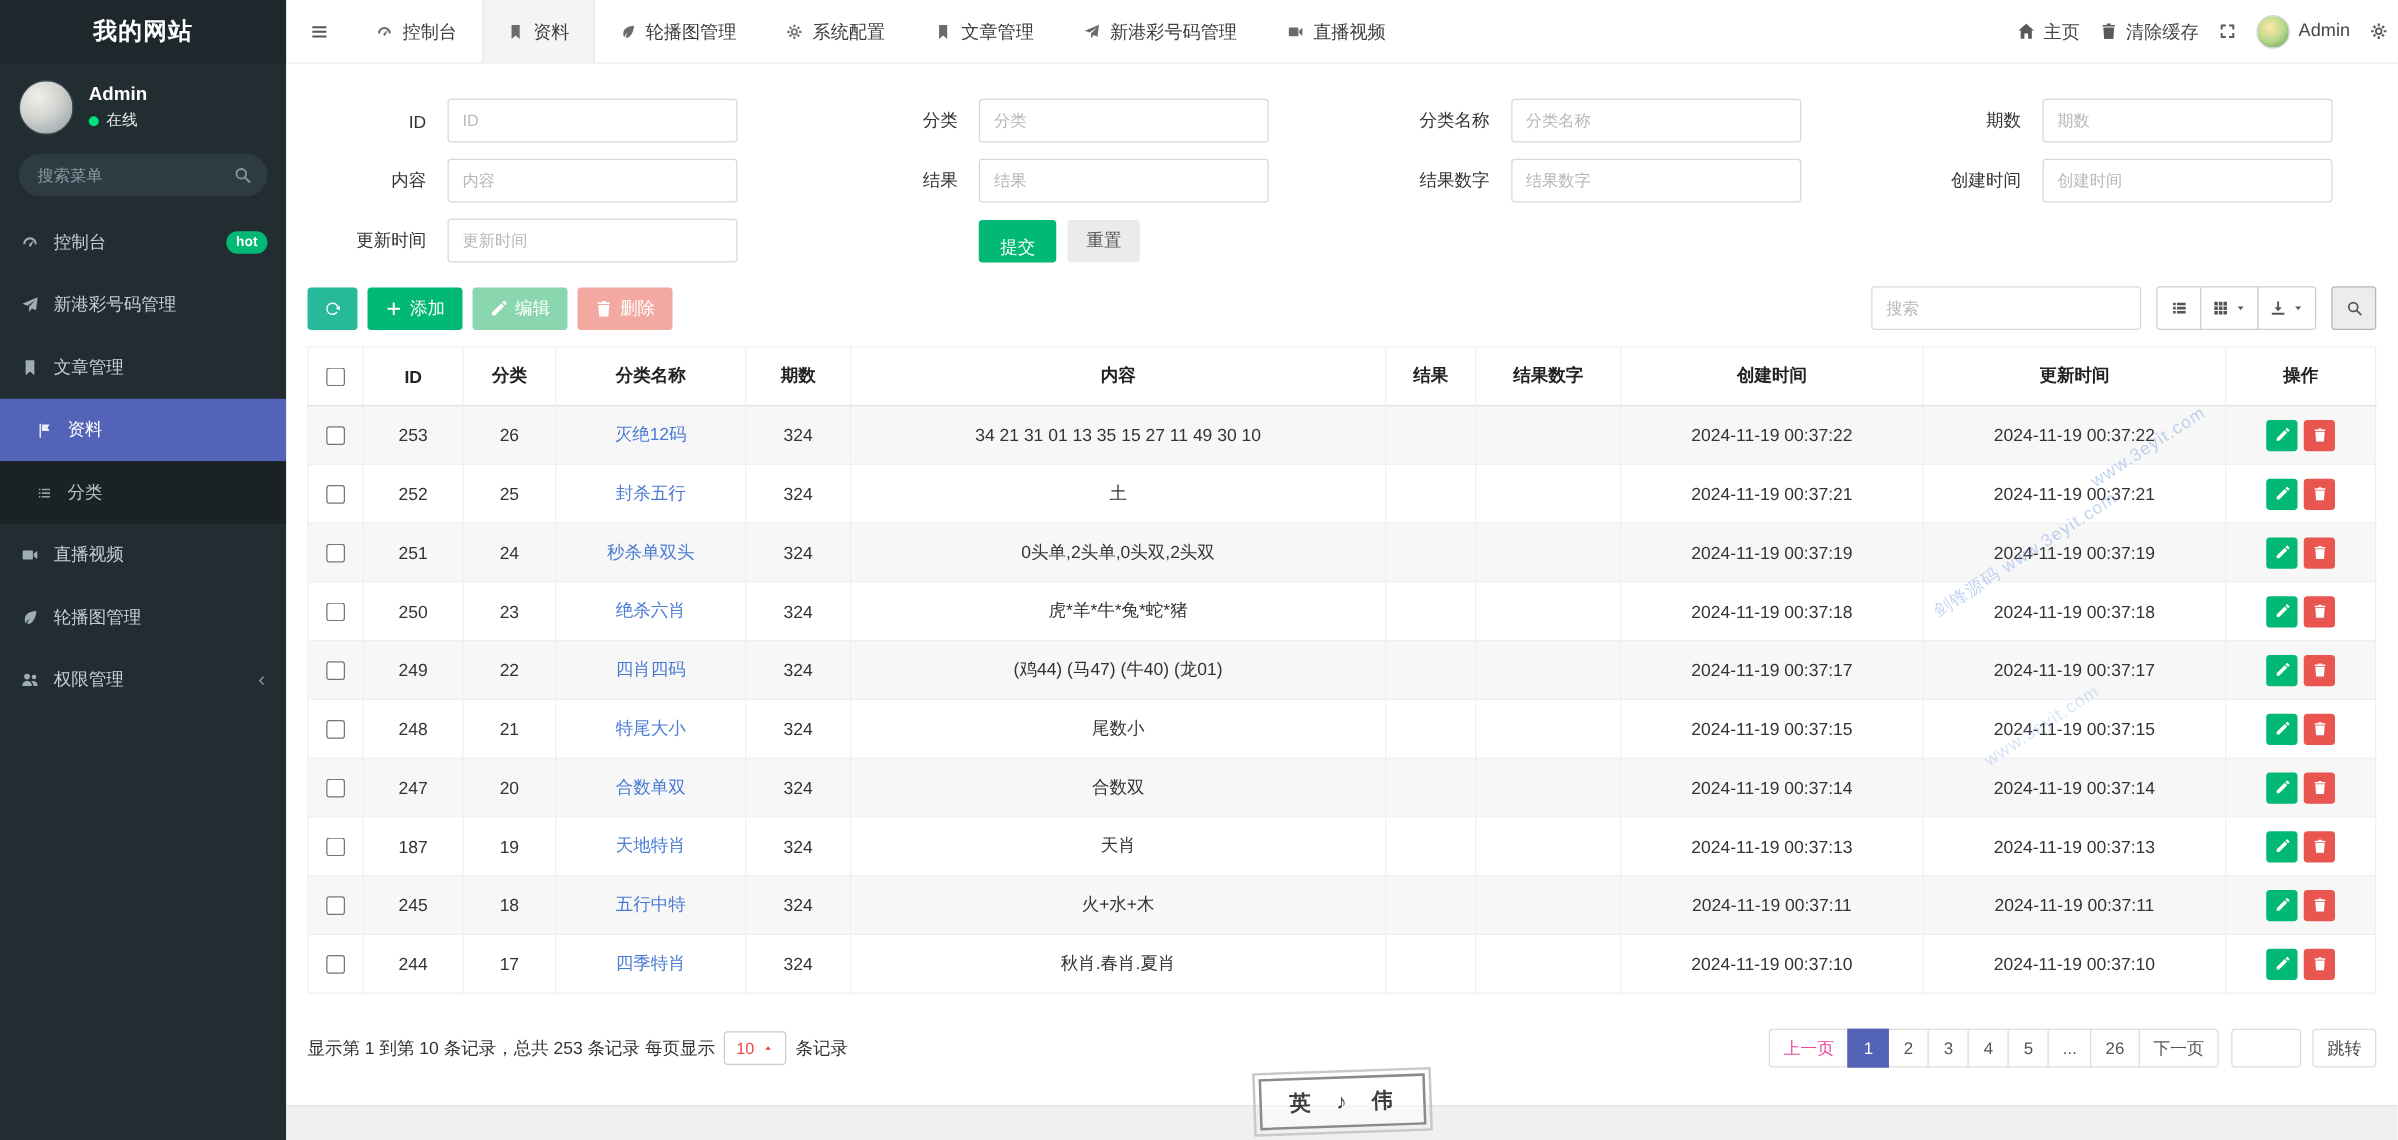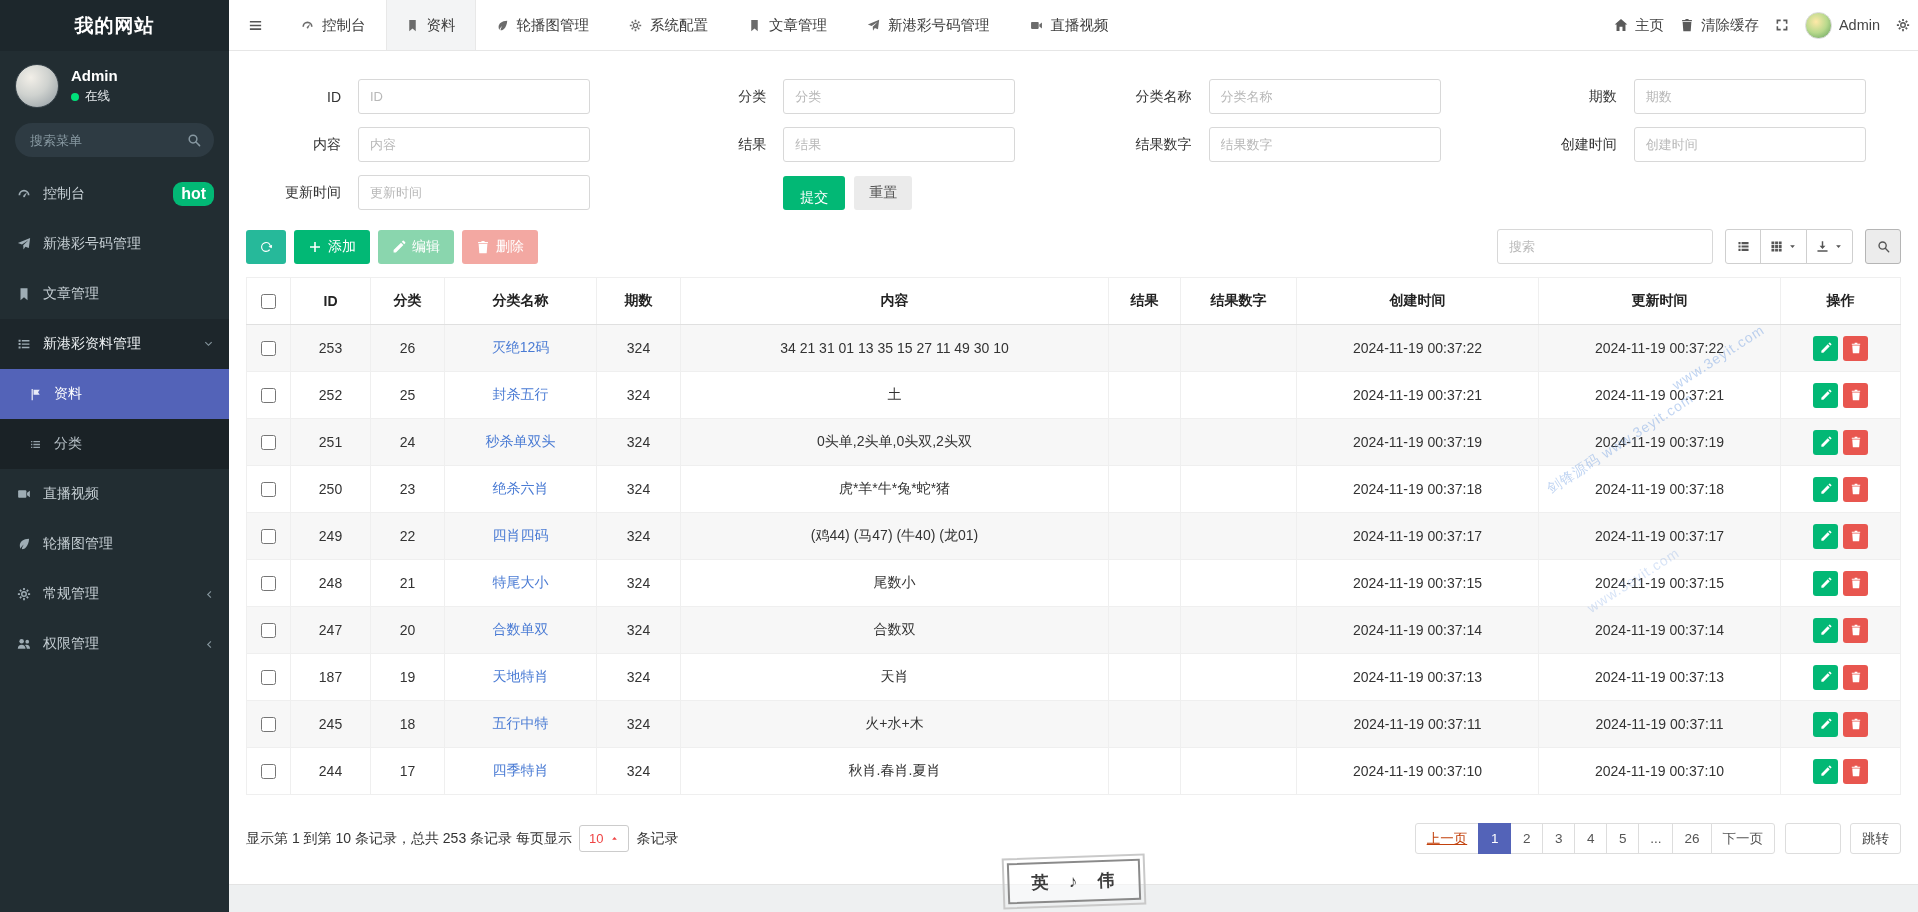--- a/index.html
+++ b/index.html
@@ -23,21 +23,21 @@
   .menu-search input { width: 100%; height: 34px; border: none; outline: none; border-radius: 17px; background: #2e3b43; color: #cfd8dd; font-size: 13px; padding: 0 36px 0 15px; font-family: inherit; }
   .menu-search input::placeholder { color: #8798a1; }
   .menu-search .ic { position: absolute; right: 13px; top: 10px; color: #8798a1; font-size: 14px; }
 
   .ic { display: inline-flex; align-items: center; justify-content: center; line-height: 1; }
   .ic svg { display: block; }
 
   .m-item { height: 50px; display: flex; align-items: center; gap: 11px; padding: 0 15px; color: #c6cfd4; font-size: 14px; cursor: pointer; }
   .m-item .ic { color: #9fadb5; font-size: 14px; width: 17px; }
   .m-item.open { background: #1d262b; color: #eef2f4; }
-  .badge-hot { margin-left: auto; background: #02b875; color: #fff; font-size: 16px; padding: 3px 8px; border-radius: 9px; font-weight: bold; }
+  .badge-hot { margin-left: auto; background: #02b875; color: #fff; font-size: 11px; padding: 3px 8px; border-radius: 9px; font-weight: bold; }
   .chev { margin-left: auto; color: #84949c !important; width: auto !important; }
   .chev svg { width: 11px; height: 11px; }
   .sub-item { height: 50px; display: flex; align-items: center; gap: 11px; padding: 0 15px 0 27px; background: #1a2226; color: #b9c3c9; font-size: 14px; cursor: pointer; }
   .sub-item .ic { color: #93a1a9; font-size: 13px; width: 16px; }
   .sub-item.active { background: #5363b8; color: #fff; }
   .sub-item.active .ic { color: #e8ebf7; }
 
   
   .main { flex: 1; display: flex; flex-direction: column; min-width: 0; }
   .topnav { height: 51px; min-height: 51px; background: #fff; border-bottom: 1px solid #e6e6e6; display: flex; align-items: stretch; }
@@ -101,21 +101,21 @@
   .wm3 { top: 295px; right: 215px; color: rgba(104,152,224,0.26); }
 
   
   .pg-row { display: flex; align-items: center; margin: 14px 2px 0; font-size: 14px; color: #333; }
   .page-size { display: inline-flex; align-items: center; gap: 7px; border: 1px solid #ccc; border-radius: 3px; padding: 5px 9px; margin: 16px 7px; font-size: 13px; cursor: pointer; color: #ef4444; background: #fff; }
   .page-size .ic svg { width: 9px; height: 9px; }
   .pg { margin-left: auto; display: flex; align-items: center; }
   .pg-btn { min-width: 33px; height: 31px; padding: 0 11px; border: 1px solid #ddd; background: #fff; color: #555; display: flex; align-items: center; justify-content: center; cursor: pointer; margin-left: -1px; font-size: 13.5px; }
   .pg-btn:first-child { border-radius: 3px 0 0 3px; margin-left: 0; }
   .pg-btn:last-child { border-radius: 0 3px 3px 0; }
-  .pg-btn.disabled { color: #c2410c; text-decoration: underline; }
+  .pg-btn.disabled { color: #ec4899; }
   .pg-btn.active { background: #5363b8; border-color: #5363b8; color: #fff; position: relative; z-index: 1; }
   .jump-input { width: 56px; height: 31px; border: 1px solid #ddd; margin-left: 10px; border-radius: 3px; padding: 0 7px; outline: none; font-family: inherit; }
   .jump-btn { height: 31px; padding: 0 11px; margin-left: 9px; border: 1px solid #ddd; background: #fff; border-radius: 3px; color: #444; font-size: 13.5px; cursor: pointer; font-family: inherit; }
 
   
   .page-footer { flex: 1; background: #eef0f1; border-top: 1px solid #e4e4e4; position: relative; }
   .stamp { position: absolute; top: -24px; left: 50%; transform: translateX(-50%) rotate(-2deg);
     border: 2px solid #8a8a8a; outline: 2px solid #c9c9c9; outline-offset: 3px; padding: 7px 16px 7px 22px;
     font-family: "Liberation Serif", "DejaVu Serif", serif; font-size: 17px; font-weight: bold; color: #3d3d3d;
     letter-spacing: 8px; background: rgba(255,255,255,0.55); white-space: nowrap; }
@@ -166,33 +166,20 @@
           <span class="m-label">新港彩号码管理</span>
         </div>
         <div class="m-item">
           <span class="ic">
             <svg viewBox="0 0 16 16" width="1em" height="1em" fill="currentColor">
               <path d="M4 1.3h8V15L8 11.6 4 15z"></path>
             </svg>
           </span>
           <span class="m-label">文章管理</span>
         </div>
-        <div class="m-item open">
-          <span class="ic">
-            <svg viewBox="0 0 16 16" width="1em" height="1em" fill="currentColor">
-              <path d="M1.8 3h2.3v2.3H1.8zM5.5 3.4h8.7V5H5.5zM1.8 6.9h2.3v2.3H1.8zM5.5 7.3h8.7v1.6H5.5zM1.8 10.8h2.3v2.3H1.8zM5.5 11.2h8.7v1.6H5.5z"></path>
-            </svg>
-          </span>
-          <span class="m-label">新港彩资料管理</span>
-          <span class="ic chev">
-            <svg viewBox="0 0 16 16" width="1em" height="1em" fill="currentColor">
-              <path d="M2.8 5.1l1.2-1.2L8 7.9l4-4 1.2 1.2L8 10.3z"></path>
-            </svg>
-          </span>
-        </div>
         <div class="sub-item active">
           <span class="ic">
             <svg viewBox="0 0 16 16" width="1em" height="1em" fill="currentColor">
               <path d="M3.2 1.2h1.5V15H3.2z"></path>
               <path d="M5.6 2h7.6l-2.1 3.2 2.1 3.2H5.6z"></path>
             </svg>
           </span>
           <span>资料</span>
         </div>
         <div class="sub-item">
@@ -212,34 +199,20 @@
           </span>
           <span class="m-label">直播视频</span>
         </div>
         <div class="m-item">
           <span class="ic">
             <svg viewBox="0 0 16 16" width="1em" height="1em" fill="currentColor">
               <path d="M13.8 2C7 2 3.2 5.7 3.2 9.8c0 2 .9 3.6.9 3.6s.8-2.6 3.6-4.8c-1.9 2.6-2.1 5.1-2.1 5.1s2 .9 4.2-1.3c2.3-2.3 4-6.8 4-10.4z"></path>
             </svg>
           </span>
           <span class="m-label">轮播图管理</span>
-        </div>
-        <div class="m-item">
-          <span class="ic">
-            <svg viewBox="0 0 16 16" width="1em" height="1em" fill="currentColor">
-              <path d="M8 4.6A3.4 3.4 0 108 11.4 3.4 3.4 0 008 4.6zm0 1.6a1.8 1.8 0 110 3.6 1.8 1.8 0 010-3.6z"></path>
-              <path d="M7 1h2v2.4H7zM7 12.6h2V15H7zM1 7h2.4v2H1zM12.6 7H15v2h-2.4zM2.6 3.9l1.4-1.4 1.7 1.7-1.4 1.4zM10.3 11.6l1.4-1.4 1.7 1.7-1.4 1.4zM12.1 2.5l1.4 1.4-1.7 1.7-1.4-1.4zM4.3 10.2l1.4 1.4-1.7 1.7-1.4-1.4z"></path>
-            </svg>
-          </span>
-          <span class="m-label">常规管理</span>
-          <span class="ic chev">
-            <svg viewBox="0 0 16 16" width="1em" height="1em" fill="currentColor">
-              <path d="M10.9 2.8l1.2 1.2L8.1 8l4 4-1.2 1.2L5.7 8z"></path>
-            </svg>
-          </span>
         </div>
         <div class="m-item">
           <span class="ic">
             <svg viewBox="0 0 16 16" width="1em" height="1em" fill="currentColor">
               <circle cx="5.3" cy="4.9" r="2.6"></circle>
               <path d="M.9 13.4c0-2.9 2-4.5 4.4-4.5s4.4 1.6 4.4 4.5z"></path>
               <circle cx="11.7" cy="5.3" r="2.1"></circle>
               <path d="M10.9 8.9c2.3 0 4 1.4 4 4.5h-3.6c-.2-1.9-1-3.3-2.2-4.1.5-.3 1.1-.4 1.8-.4z"></path>
             </svg>
           </span>

